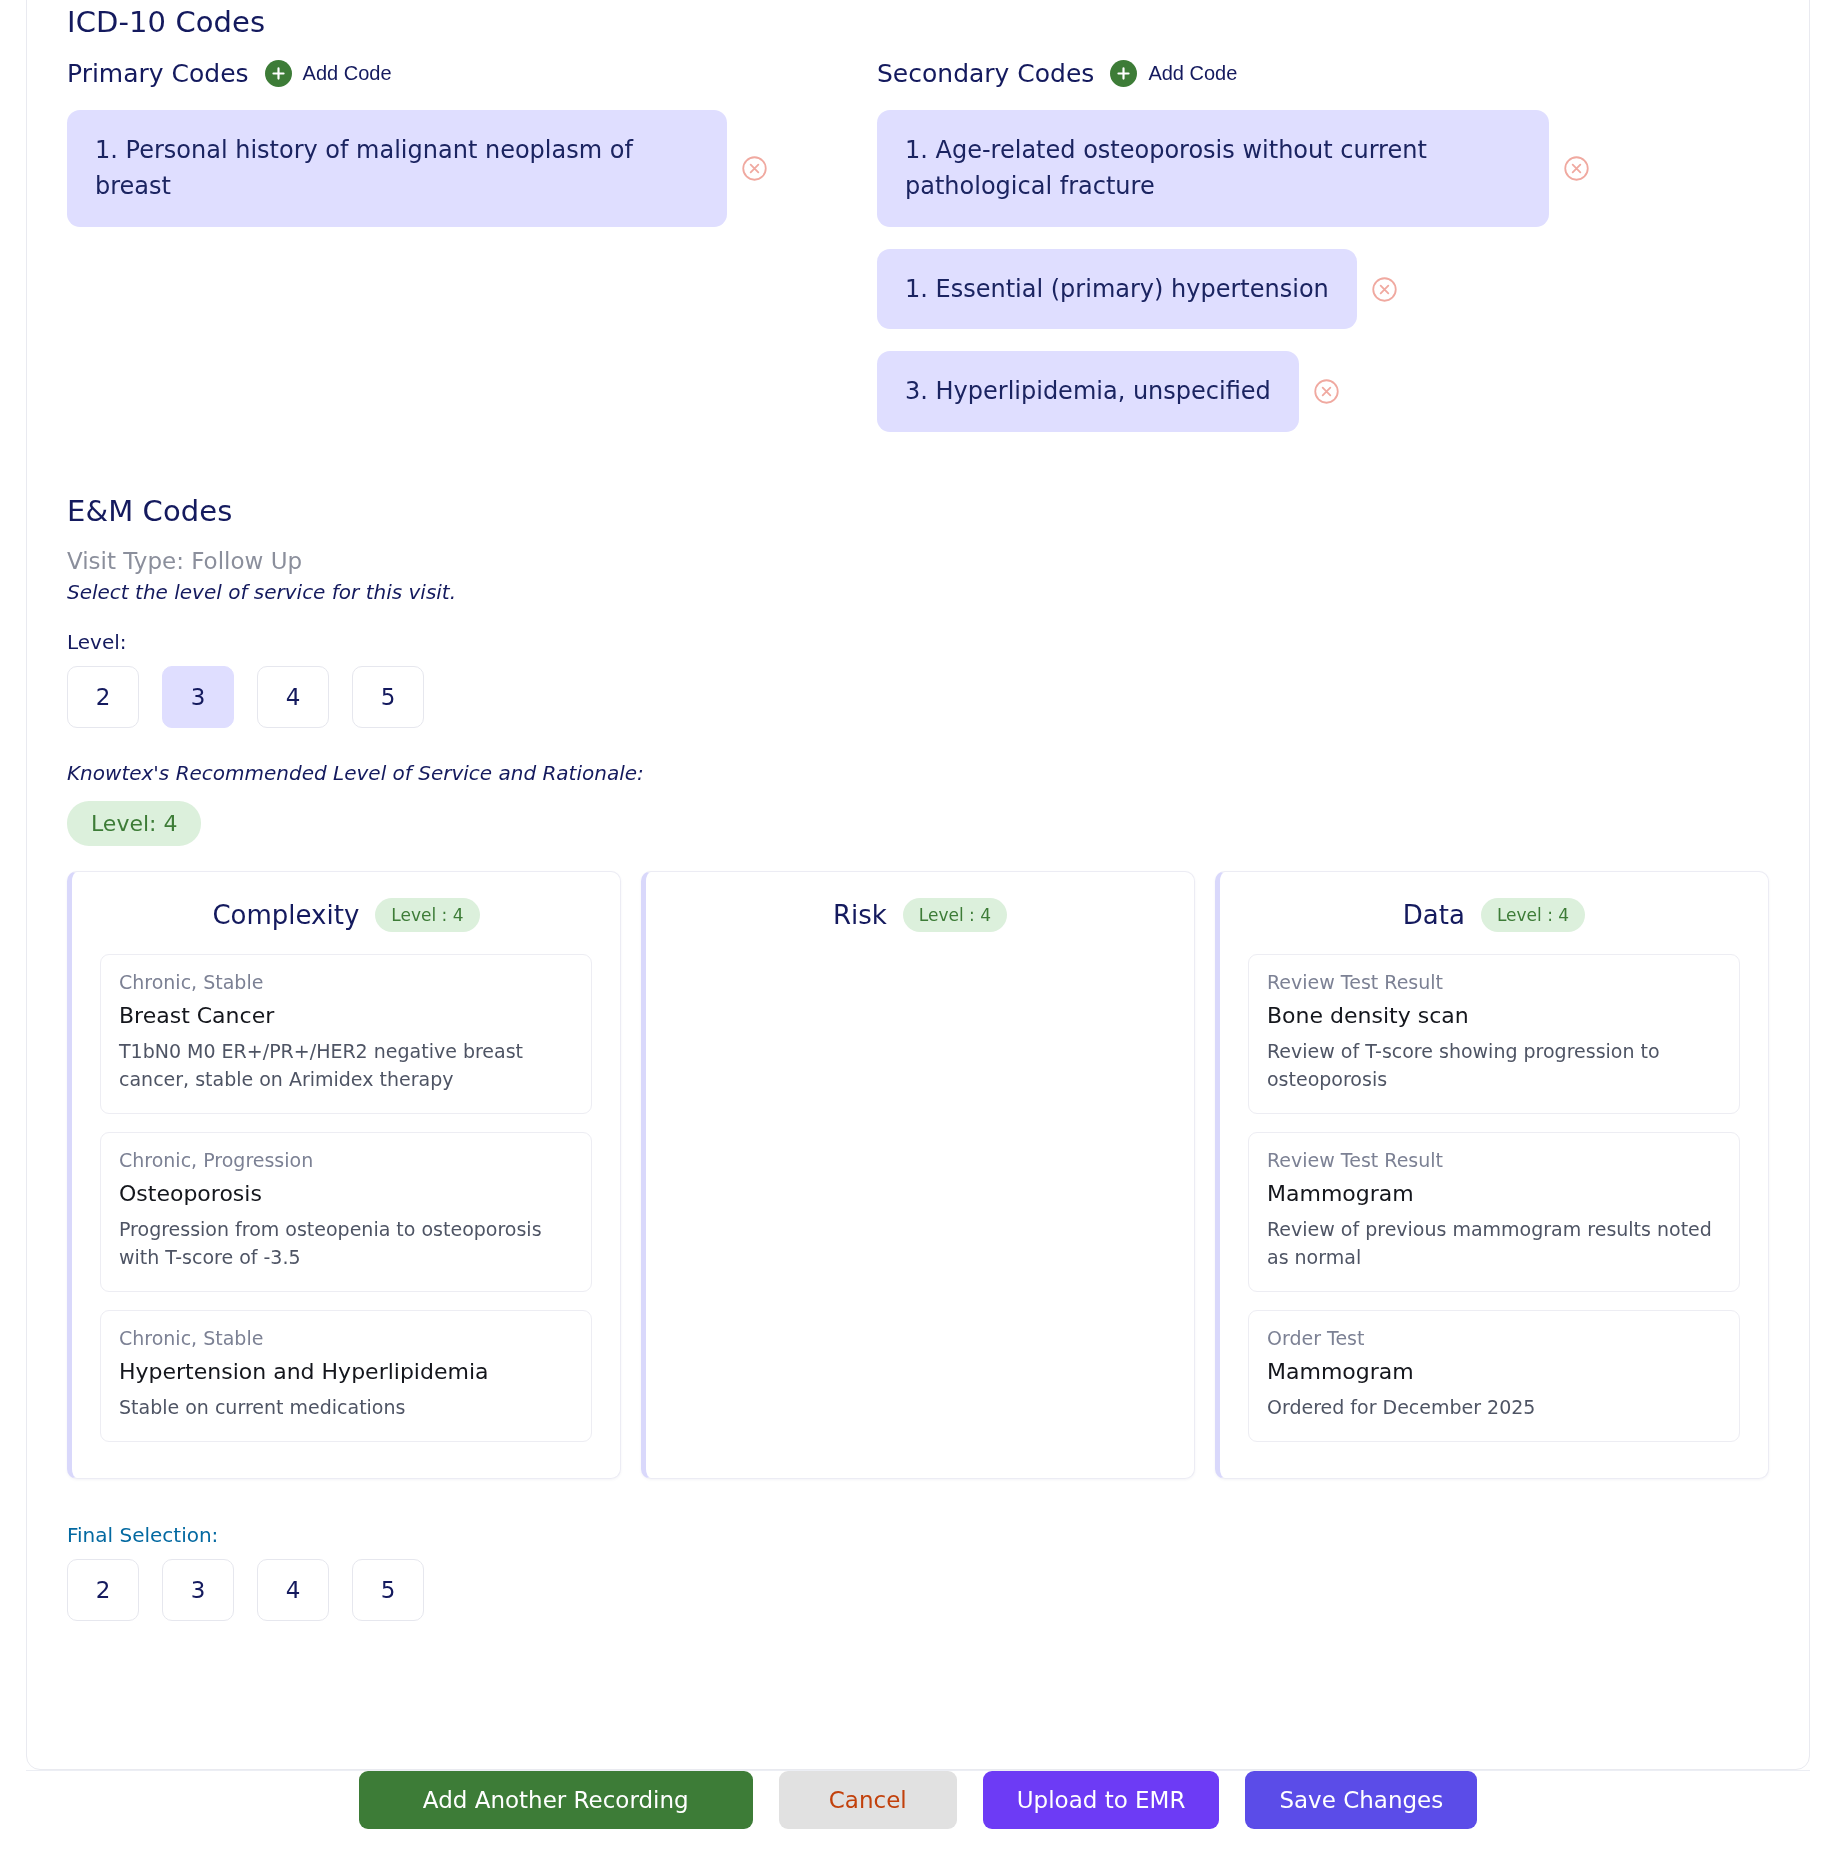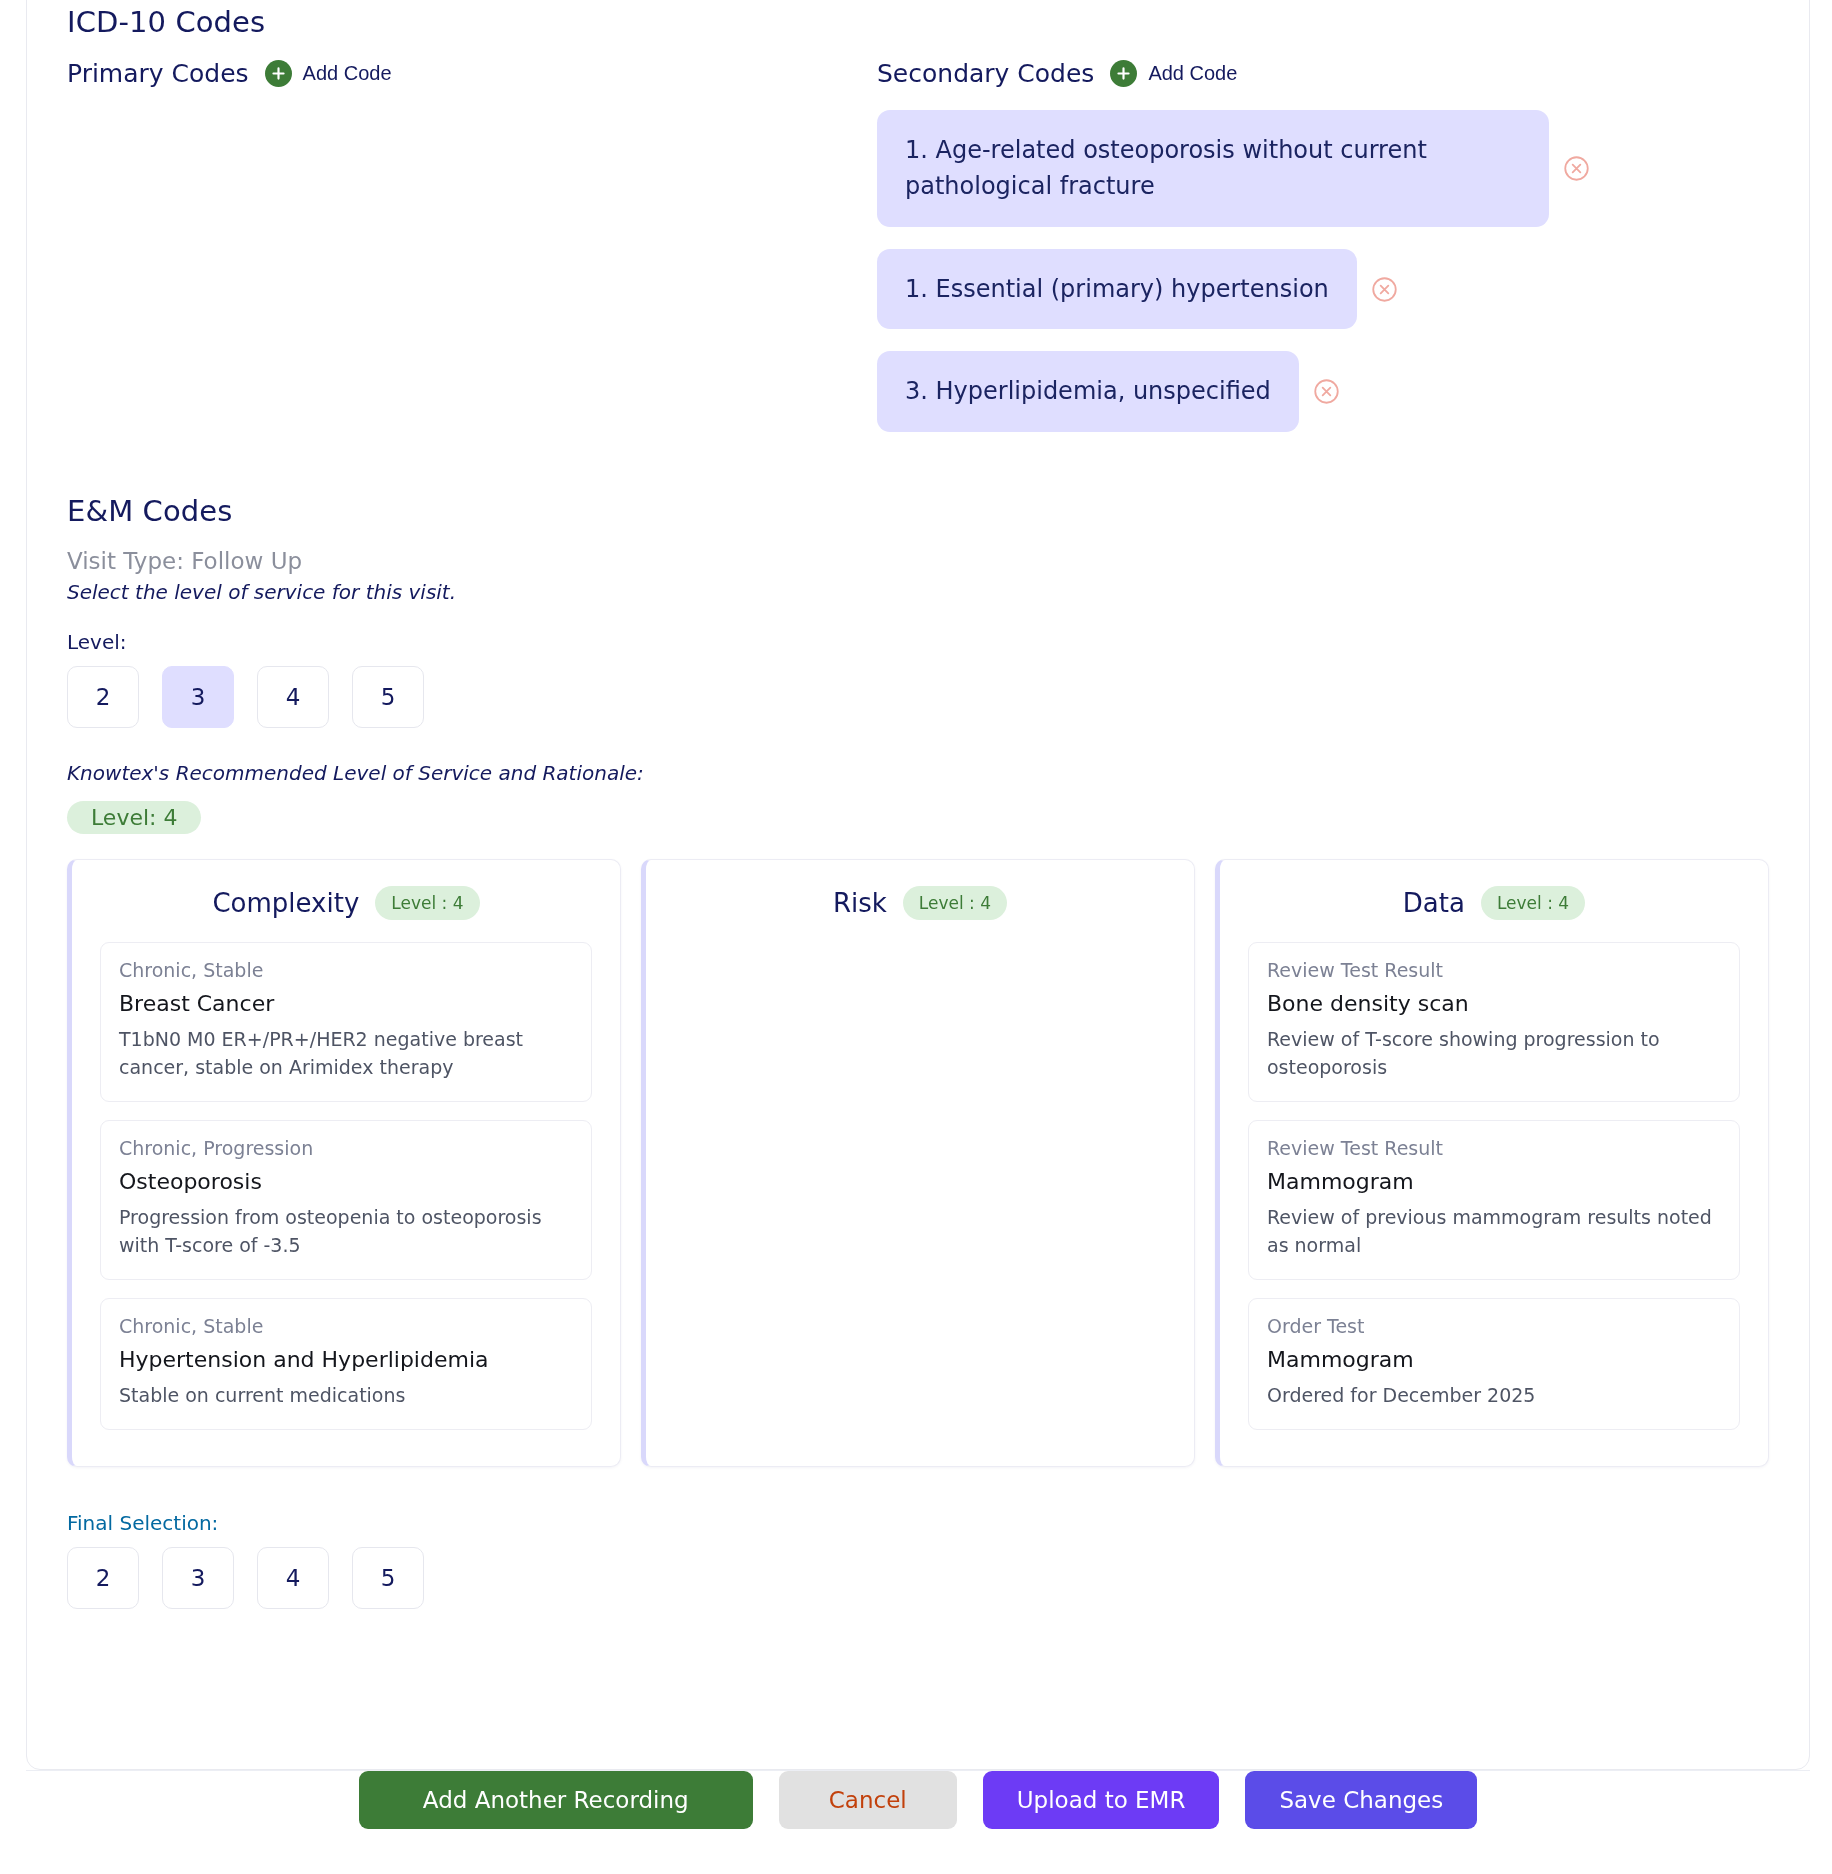--- a/index.html
+++ b/index.html
@@ -169,21 +169,21 @@
     font-style: italic;
     font-weight: 500;
     color: #141a5e;
   }
   .level-pill-green {
     display: inline-block;
     margin-top: 16px;
     background: #dcf0dc;
     color: #3d7c37;
     border-radius: 22px;
-    padding: 4px 24px;
+    padding: 10px 24px;
     font-size: 22px;
   }
 
   
   #analysis-row {
     display: flex;
     gap: 20px;
     margin-top: 25px;
   }
   .analysis-card {
@@ -296,20 +296,29 @@
             <button class="add-code-btn">
               <span class="plus-circle">
                 <svg width="15" height="15" viewBox="0 0 16 16" aria-hidden="true">
                   <path d="M8 2.6v10.8M2.6 8h10.8" stroke="#ffffff" stroke-width="2.3" stroke-linecap="round"></path>
                 </svg>
               </span>
               <span class="add-code-label">Add Code</span>
             </button>
           </div>
 
+          <div class="code-row">
+            <div class="code-chip">1. Personal history of malignant neoplasm of breast</div>
+            <span class="remove-icon">
+              <svg width="27" height="27" viewBox="0 0 24 24" aria-hidden="true">
+                <circle cx="12" cy="12" r="10" fill="none" stroke="#f0a9a0" stroke-width="1.6"></circle>
+                <path d="M8.6 8.6l6.8 6.8M15.4 8.6l-6.8 6.8" stroke="#f0a9a0" stroke-width="1.6" stroke-linecap="round"></path>
+              </svg>
+            </span>
+          </div>
         </div>
 
         <div class="icd-col icd-col-right">
           <div class="sub-head-row">
             <span class="sub-head">Secondary Codes</span>
             <button class="add-code-btn">
               <span class="plus-circle">
                 <svg width="15" height="15" viewBox="0 0 16 16" aria-hidden="true">
                   <path d="M8 2.6v10.8M2.6 8h10.8" stroke="#ffffff" stroke-width="2.3" stroke-linecap="round"></path>
                 </svg>

